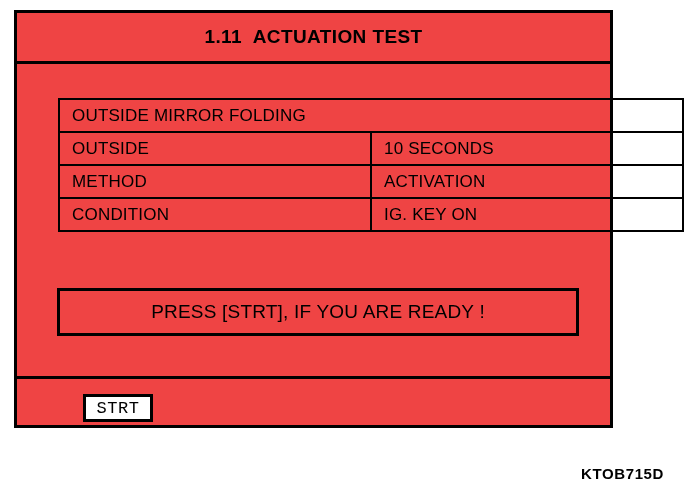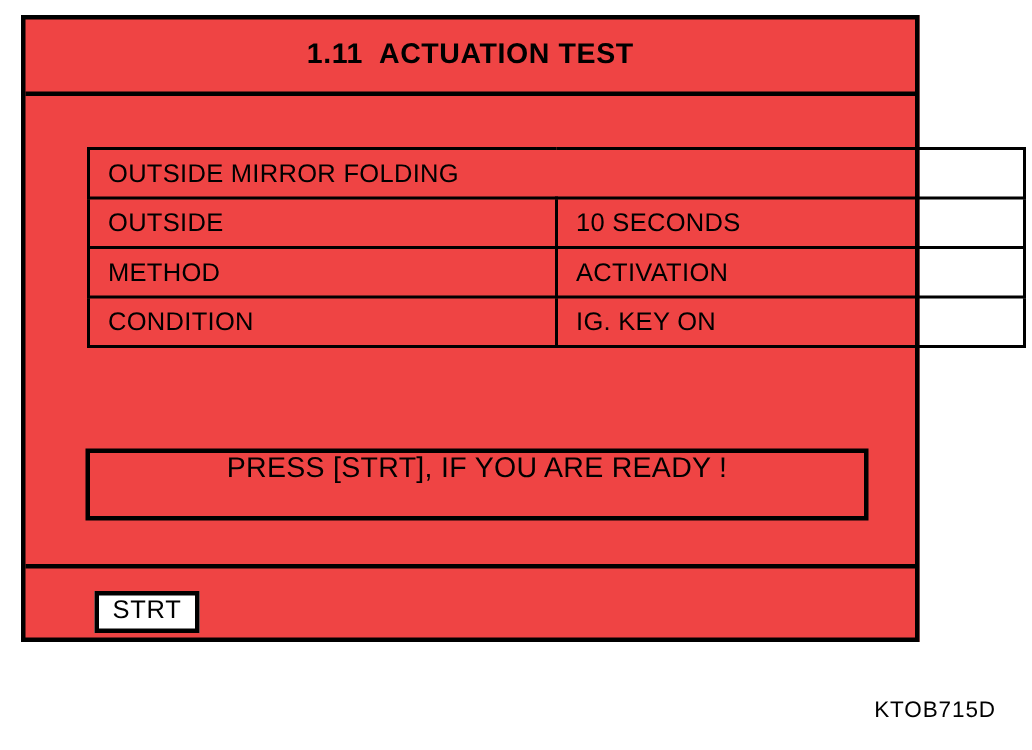--- a/index.html
+++ b/index.html
@@ -81,71 +81,72 @@
   }
   td.label-cell  { width: 143px; }
   td.value-cell  { padding-left: 16px; }
   td.header-cell { }
   tr.tall-row td { height: 68px; vertical-align: top; padding-top: 6px; margin-left: 40px; }
 
   
   #prompt-box {
     position: absolute;
     left: 40px;            
-    top: 235px;            
+    top: 224px;            
     width: 522px;
     height: 48px;
     border: 3px solid #000;
     box-sizing: border-box;
     display: flex;
-    align-items: flex-start;
+    align-items: center;
     justify-content: center;
   }
   #prompt-text {
     font-size: 19px;
     font-weight: 400;
     white-space: nowrap;
     letter-spacing: 0.2px;
   }
 
   
   #softkey-bar {
     position: absolute;
     left: 0;
     top: 366px;
     right: 0;
     bottom: 0;
   }
   #strt-button {
     position: absolute;
-    left: 46px;            
+    left: 66px;            
     top: 15px;             
     width: 70px;
     height: 28px;
     border: 3px solid #000;
     box-sizing: border-box;
     background: #fff;
     display: flex;
-    align-items: flex-start;
+    align-items: center;
     justify-content: center;
     cursor: pointer;
+    font-family: Liberation Mono, monospace;
   }
   #strt-label {
     font-size: 17px;
     font-weight: 400;
     letter-spacing: 0.5px;
   }
 
   
   #figure-caption {
     position: absolute;
     right: 24px;
     top: 465px;
     font-size: 15px;
-    font-weight: 400;
+    font-weight: 700;
     letter-spacing: 0.6px;
     white-space: nowrap;
   }
 </style>
 </head>
 <body>
 
 <div id="device-frame">
 
   <div id="title-bar">

